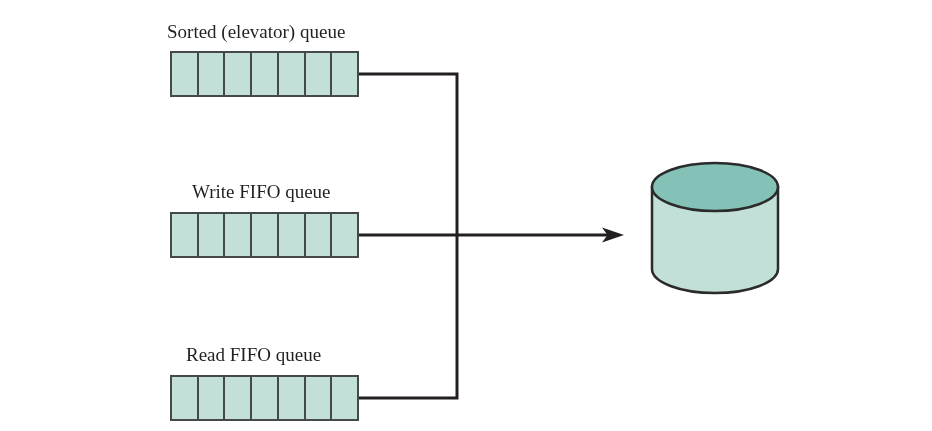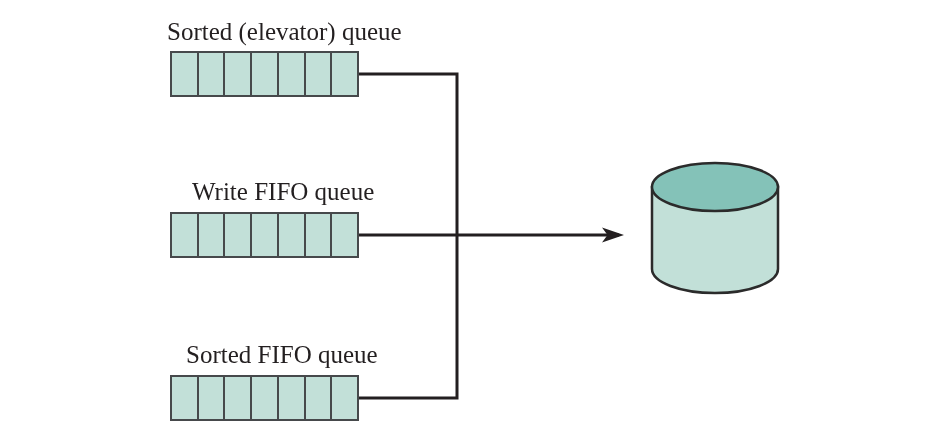--- a/index.html
+++ b/index.html
@@ -55,21 +55,21 @@
     border-right: 2px solid var(--queue-border, #46494b);
   }
   .cell:last-child {
     border-right: none;
   }
   .q1 { top: 51px;  left: 170px; }
   .q2 { top: 212px; left: 170px; }
   .q3 { top: 375px; left: 170px; }
   .qlabel {
     position: absolute;
-    font-size: 25px;
+    font-size: 19px;
     line-height: 21px;
     color: var(--text, #231f20);
     white-space: nowrap;
   }
   .l1 { top: 21px;  left: 167px; }
   .l2 { top: 181px; left: 192px; }
   .l3 { top: 344px; left: 186px; }
 </style>
 </head>
 <body>
@@ -104,21 +104,21 @@
   <div class="queue q2">
       <div class="cell"></div>
       <div class="cell"></div>
       <div class="cell"></div>
       <div class="cell"></div>
       <div class="cell"></div>
       <div class="cell"></div>
       <div class="cell"></div>
     </div>
 
-  <div class="qlabel l3">Sorted FIFO queue</div>
+  <div class="qlabel l3">Read FIFO queue</div>
   <div class="queue q3">
       <div class="cell"></div>
       <div class="cell"></div>
       <div class="cell"></div>
       <div class="cell"></div>
       <div class="cell"></div>
       <div class="cell"></div>
       <div class="cell"></div>
     </div>
 

